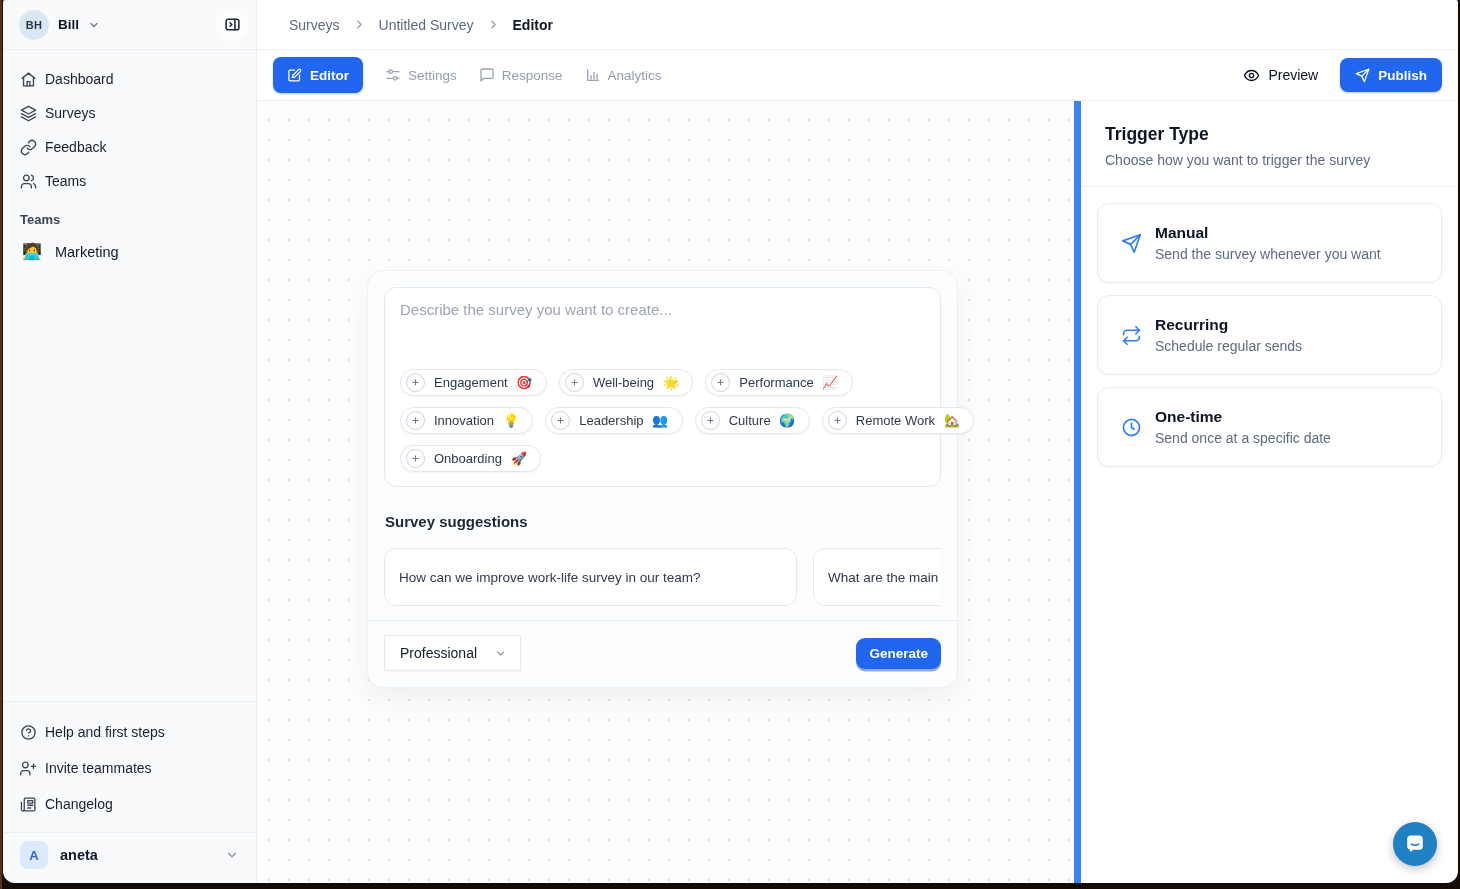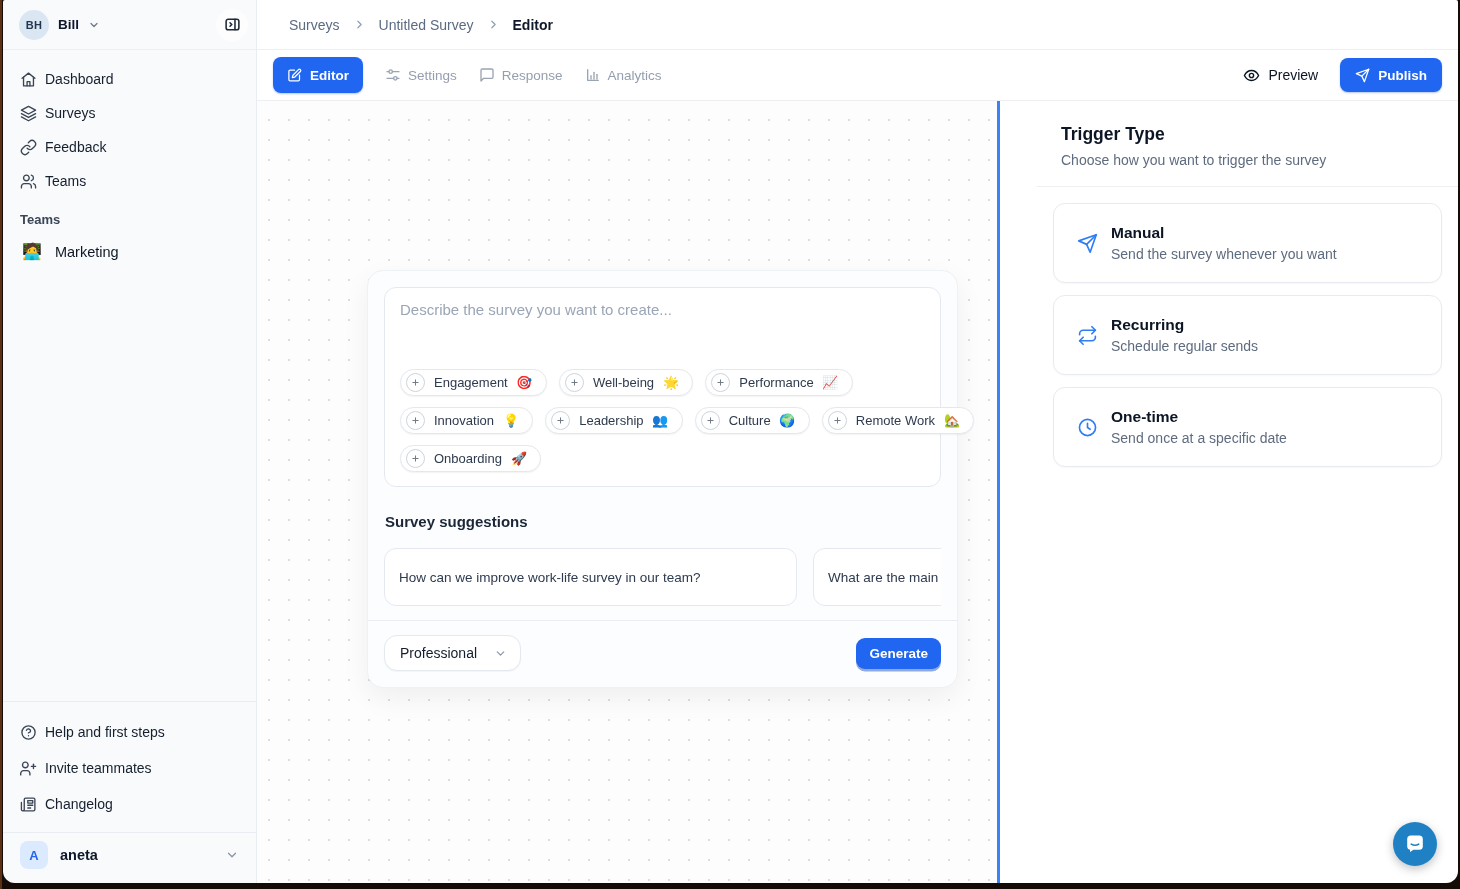--- a/index.html
+++ b/index.html
@@ -60,26 +60,26 @@
   .chip-row { display:flex; gap:12px; }
   .chip { display:inline-flex; align-items:center; gap:9px; height:27px; padding:0 13px 0 5px; background:#fff; border:1px solid #e3e8ee; border-radius:999px; font-family:inherit; font-size:13px; color:#2e3a4d; cursor:pointer; box-shadow:0 1px 1.5px rgba(15,23,42,.05); white-space:nowrap; }
   .chip-plus { width:19px; height:19px; flex:none; border:1px solid #ccd4de; border-radius:50%; display:flex; align-items:center; justify-content:center; color:#6d7888; background:#fff; }
   .chip-emoji { font-size:13px; line-height:1; }
   .sug-title { margin:26px 0 0 1px; font-size:15px; font-weight:700; color:#1b2737; }
   .sug-row { margin-top:18px; display:flex; gap:16px; height:58px; overflow:hidden; }
   .sug-card { flex:none; background:#fff; border:1px solid #e5e9ef; border-radius:12px; padding:10px 14px; font-size:13.5px; color:#2e3a4d; cursor:pointer; text-align:left; font-family:inherit; }
   .sug-card.c1 { width:413px; }
   .sug-card.c2 { width:400px; }
   .composer-footer { border-top:1px solid #e9edf2; margin:14px -16px 0; padding:14px 16px 0; display:flex; align-items:center; }
-  .tone-select { height:36px; display:flex; align-items:center; gap:17px; padding:0 13px 0 15px; background:#fff; border:1px solid #e4e9ef; border-radius:13px; font-family:inherit; font-size:14px; font-weight:500; color:#141e2d; cursor:pointer; box-shadow:0 1px 1.5px rgba(15,23,42,.04); }
+  .tone-select { height:36px; display:flex; align-items:center; gap:17px; padding:0 13px 0 15px; background:#fff; border:1px solid #e4e9ef; border-radius:1px; font-family:inherit; font-size:14px; font-weight:500; color:#141e2d; cursor:pointer; box-shadow:0 1px 1.5px rgba(15,23,42,.04); }
   .tone-select .chev { color:#8b95a5; }
   .generate-btn { margin-left:auto; height:31px; padding:0 13px; background:var(--accent); color:#fff; border:none; border-radius:9px; font-family:inherit; font-size:13.5px; font-weight:600; cursor:pointer; box-shadow:0 2.5px 0 rgba(16,68,176,.45); }
 
   
-  .right-panel { width:461px; flex:none; background:#fff; border-left:3px solid #3b82f6; display:flex; flex-direction:column;padding-left:37px; }
+  .right-panel { width:384px; flex:none; background:#fff; border-left:7px solid #3b82f6; display:flex; flex-direction:column; }
   .rp-header { padding:23px 24px 18px; border-bottom:1px solid #edeff3; }
   .rp-title { font-size:17.5px; font-weight:700; color:#0b1524; }
   .rp-sub { margin-top:7px; font-size:14px; color:#5e6b7f; }
   .rp-body { padding:16px; display:flex; flex-direction:column; gap:12px; }
   .rp-card { height:80px; display:flex; align-items:center; gap:13px; padding:0 16px 0 23px; background:#fff; border:1px solid #e7ebf1; border-radius:12px; cursor:pointer; font-family:inherit; text-align:left; box-shadow:0 1px 2px rgba(15,23,42,.03); }
   .rp-icon { width:21px; color:#2f7df5; flex:none; }
   .rp-card-title { font-size:15.5px; font-weight:600; color:#0b1524; }
   .rp-card-desc { margin-top:4px; font-size:14px; color:#5e6b7f; }
 
   

